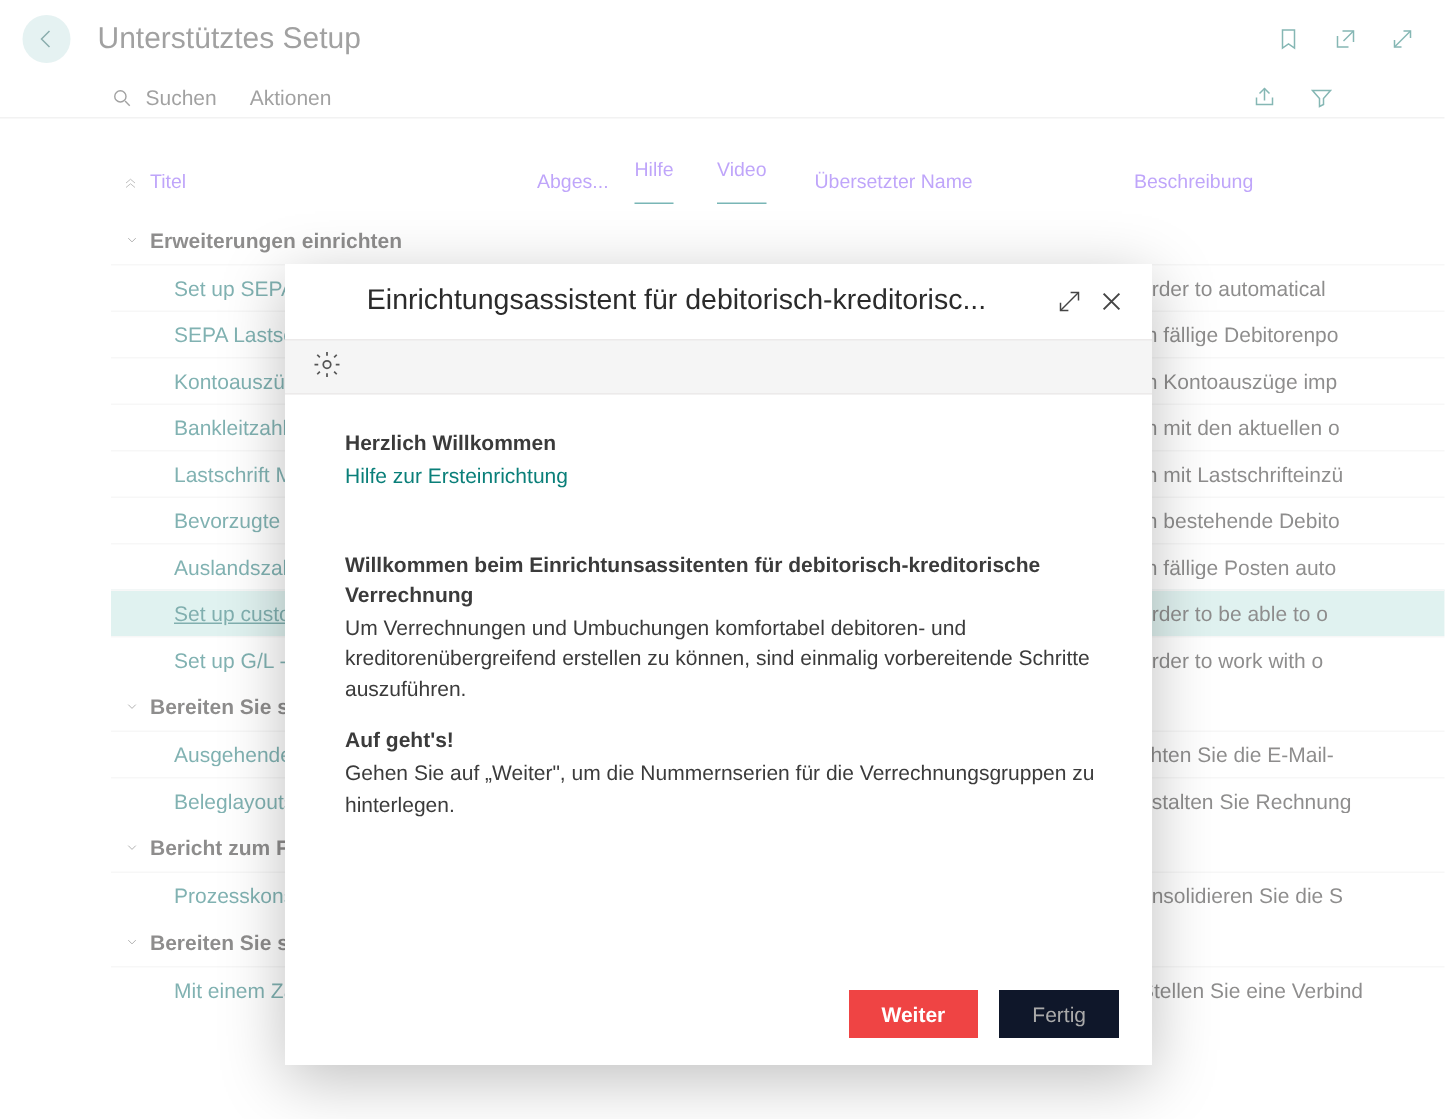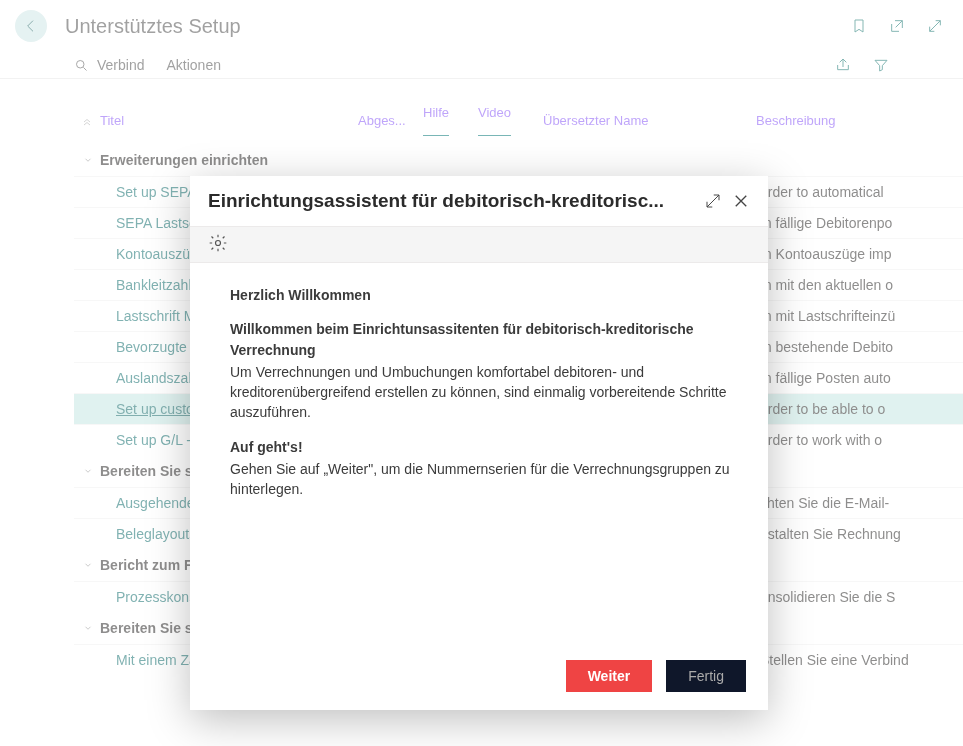--- a/index.html
+++ b/index.html
@@ -80,21 +80,21 @@
   }
 
   
   .modal {
     position: absolute; left: 190px; top: 176px; width: 578px; height: 534px;
     background: #fff; box-shadow: 0 10px 40px rgba(0,0,0,0.25);
   }
   .modal-header {
     display: flex; align-items: center; padding: 14px 18px; gap: 10px;
   }
-  .modal-title { font-size: 19px; font-weight: 700; color: #2b2b2b; flex:1; white-space: nowrap; overflow: hidden; text-overflow: ellipsis; }
+  .modal-title { font-size: 19px; font-weight: 400; color: #2b2b2b; flex:1; white-space: nowrap; overflow: hidden; text-overflow: ellipsis; text-align: center; }
   .modal-header .mh-icn { width:18px; height:18px; stroke:#444; fill:none; stroke-width:1.3; cursor:pointer; }
   .modal-toolbar {
     background: #f5f5f5; border-top:1px solid #eceaea; border-bottom:1px solid #eceaea;
     padding: 6px 18px;
   }
   .modal-toolbar svg { width:20px; height:20px; stroke:#555; fill:none; stroke-width:1.4; cursor:pointer; }
   .modal-body { padding: 18px 24px 0 24px; color: #3b3b3b; line-height: 1.45; font-size: 14px; margin-left: 16px; }
   .mb-h { font-weight: 600; margin-top: 4px; margin-bottom: 2px; }
   .mb-p { margin-bottom: 14px; }
   .mb-link { color: #0a7f79; cursor: pointer; margin-bottom: 24px; display:inline-block; }
@@ -132,21 +132,21 @@
       </svg>
   </div>
 </div>
 
 <div class="toolbar">
   <div class="search">
     <svg viewBox="0 0 24 24">
         <circle cx="10" cy="10" r="6"></circle>
         <path d="M20 20l-5-5"></path>
       </svg>
-    <span>Verbind</span>
+    <span>Suchen</span>
   </div>
   <div class="actions-lbl">Aktionen</div>
   <div class="toolbar-spacer"></div>
   <div class="toolbar-icons">
     <svg viewBox="0 0 24 24">
         <path d="M4 12v7h16v-7"></path>
         <path d="M12 3v12"></path>
         <path d="M7 8l5-5 5 5"></path>
       </svg>
     <svg viewBox="0 0 24 24">
@@ -340,20 +340,21 @@
       </svg>
   </div>
   <div class="modal-toolbar">
     <svg viewBox="0 0 24 24">
         <circle cx="12" cy="12" r="3"></circle>
         <path d="M12 2v3M12 19v3M4.2 4.2l2.1 2.1M17.7 17.7l2.1 2.1M2 12h3M19 12h3M4.2 19.8l2.1-2.1M17.7 6.3l2.1-2.1"></path>
       </svg>
   </div>
   <div class="modal-body">
     <div class="mb-h">Herzlich Willkommen</div>
+    <div class="mb-link">Hilfe zur Ersteinrichtung</div>
     <div class="mb-h" style="margin-top:14px">Willkommen beim Einrichtunsassitenten für debitorisch-kreditorische Verrechnung</div>
     <div class="mb-p">Um Verrechnungen und Umbuchungen komfortabel debitoren- und kreditorenübergreifend erstellen zu können, sind einmalig vorbereitende Schritte auszuführen.</div>
     <div class="mb-h" style="margin-top:14px">Auf geht's!</div>
     <div class="mb-p">Gehen Sie auf „Weiter", um die Nummernserien für die Verrechnungsgruppen zu hinterlegen.</div>
   </div>
   <div class="modal-footer">
     <button class="btn btn-primary">Weiter</button>
     <button class="btn btn-disabled">Fertig</button>
   </div>
 </div>

